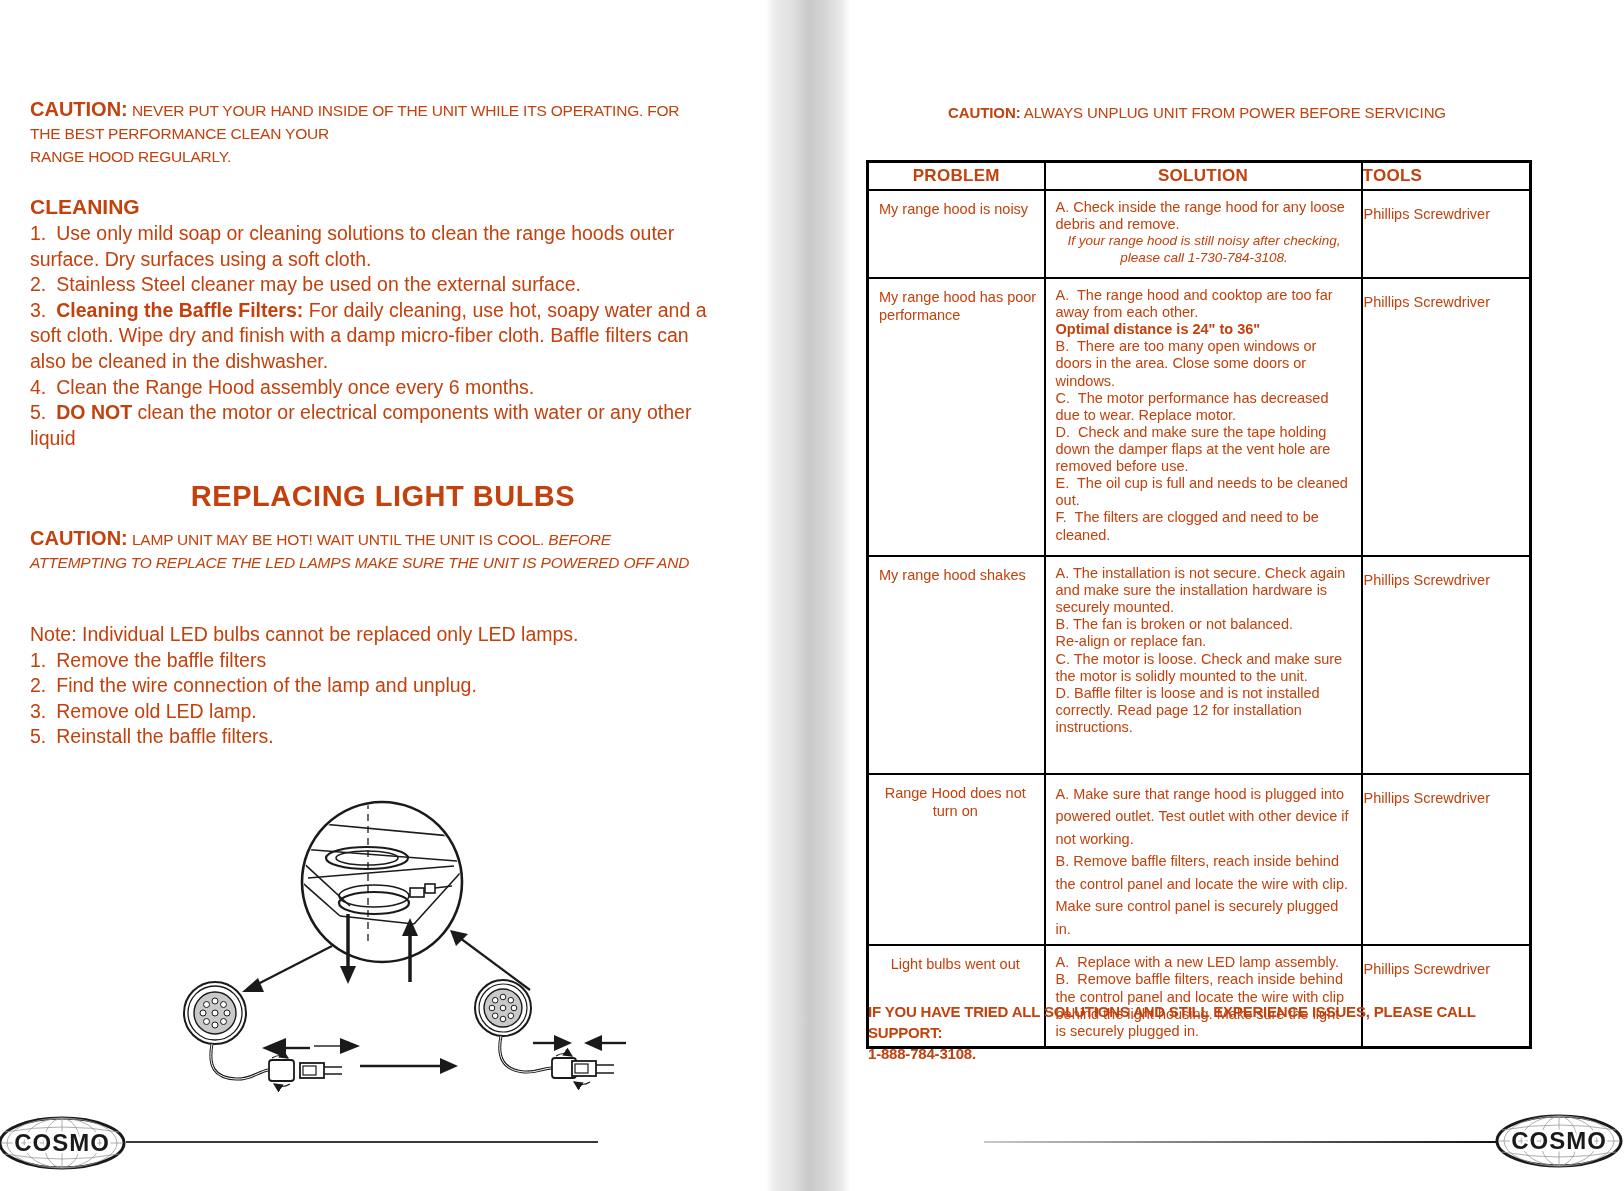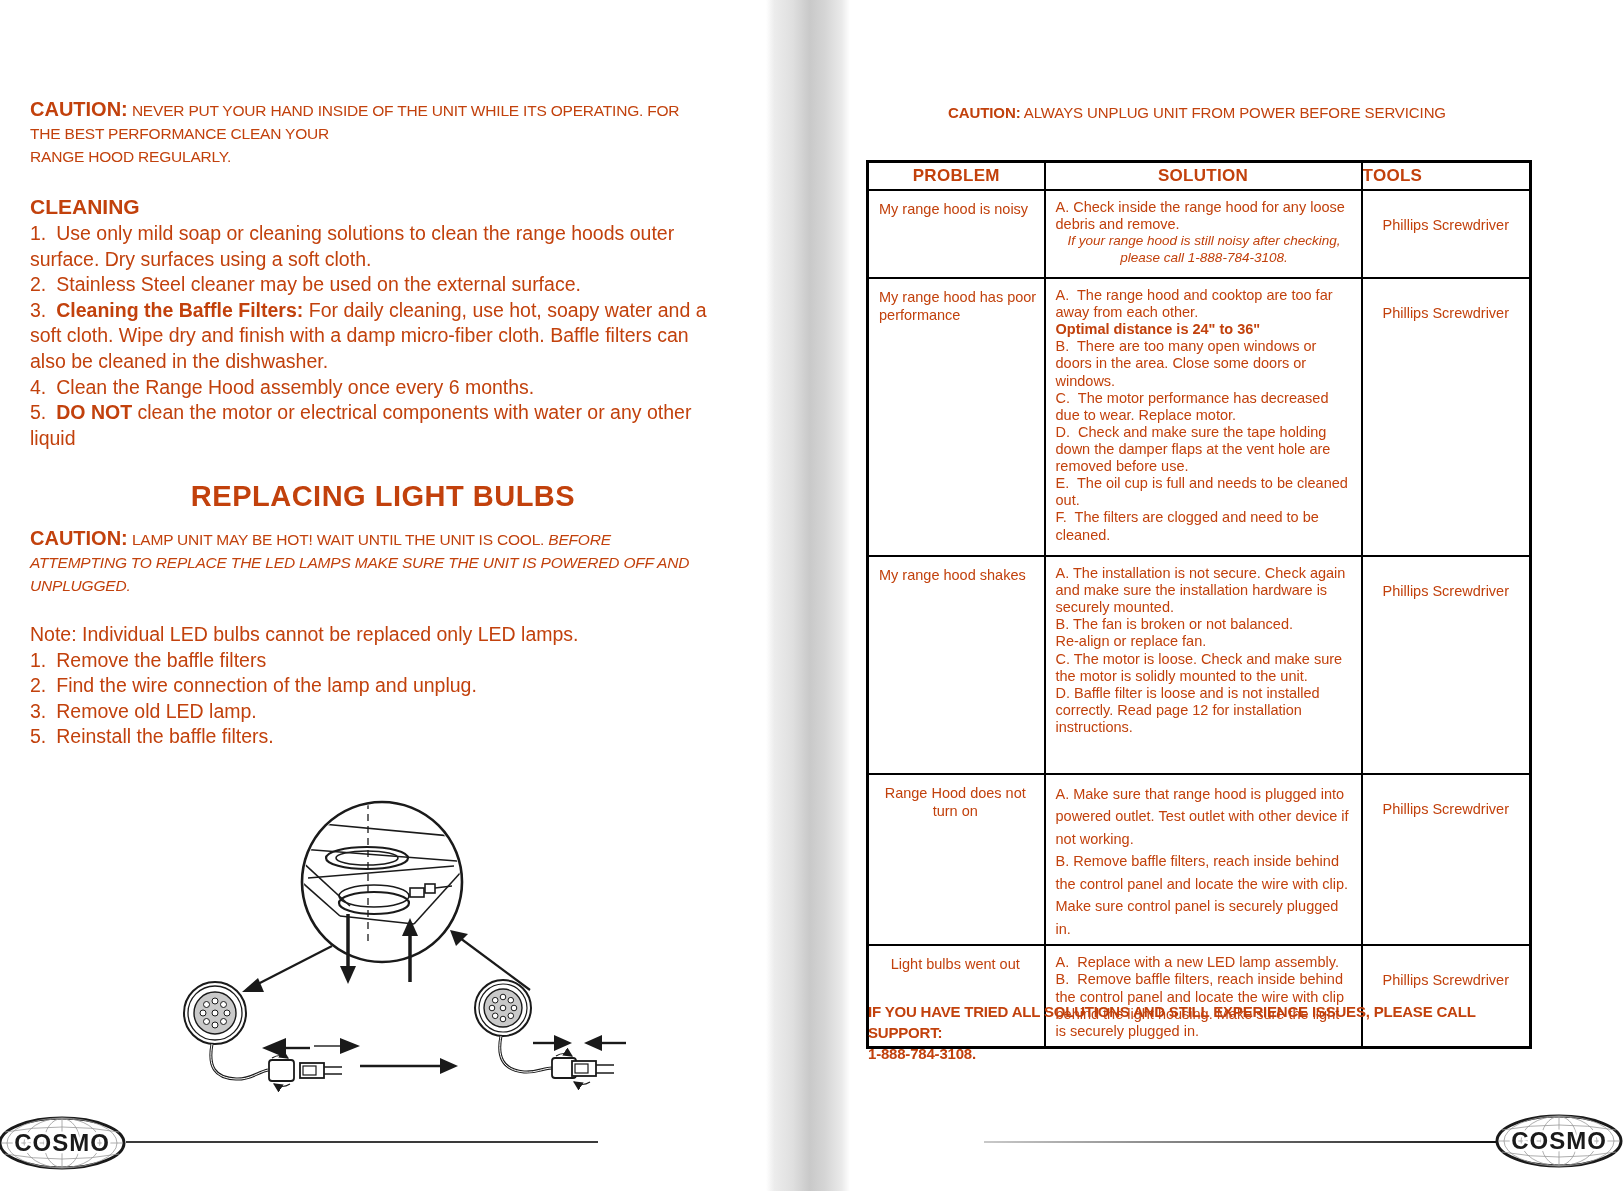--- a/index.html
+++ b/index.html
@@ -20,21 +20,21 @@
   table.trouble th, table.trouble td{border:2px solid #000;vertical-align:top;overflow:hidden;}
   table.trouble th{font-size:17px;font-weight:bold;padding:3px 0 3px 0;letter-spacing:0.3px;}
   th.th-left{text-align:left;padding-left:24px;}
   td.prob{font-size:14.5px;padding:9px 6px 4px 10px;line-height:1.25;}
   td.prob.ctr{text-align:center;padding-left:4px;}
   td.sol{font-size:14.5px;padding:8px 8px 4px 10px;border-radius:6px;}
   .sol-line{line-height:1.18;white-space:pre-wrap;margin:0;}
   .sol-line.bold{font-weight:bold;}
   .sol-note{font-style:italic;text-align:center;font-size:13.5px;line-height:1.25;}
   .roomy .sol-line{line-height:1.55;}
-  td.tool{font-size:14.5px;text-align:center;padding-top:26px;}
+  td.tool{font-size:14.5px;padding-top:15px;}
   .cap-header{font-size:15px;text-align:center;letter-spacing:-0.1px;}
   .cap-header .lbl{font-weight:bold;}
   .footer-note{font-size:15px;font-weight:bold;line-height:21px;letter-spacing:-0.2px;}
   .rule{height:2px;background:#3a3a3a;}
   .rule.fade{background:linear-gradient(90deg,#c9c9c9,#111);}
   
   #spine{background:linear-gradient(90deg, rgba(244,244,244,0) 0%, #ececec 10%,
          #dfdfdf 32%, #c9c9c9 52%, #d5d5d5 70%, #eaeaea 90%, rgba(255,255,255,0) 100%);}
 </style>
 </head>
@@ -58,21 +58,20 @@
       <div><span class="num">3.</span><span class="b">Cleaning the Baffle Filters:</span><span> For daily cleaning, use hot, soapy water and a soft cloth. Wipe dry and finish with a damp micro-fiber cloth. Baffle filters can also be cleaned in the dishwasher.</span></div>
       <div><span class="num">4.</span><span class="b"></span><span>Clean the Range Hood assembly once every 6 months.</span></div>
       <div><span class="num">5.</span><span class="b">DO NOT</span><span> clean the motor or electrical components with water or any other liquid</span></div>
     </div>
 
     <div class="abs h-big" style="left:20px;top:480px;width:726px;">REPLACING LIGHT BULBS</div>
 
     <div class="abs caps" style="left:30px;top:527px;width:712px;">
       <div><span class="lbl">CAUTION:</span> <span>LAMP UNIT MAY BE HOT! WAIT UNTIL THE UNIT IS COOL. </span><span class="ital">BEFORE</span></div>
       <div class="ital">ATTEMPTING TO REPLACE THE LED LAMPS MAKE SURE THE UNIT IS POWERED OFF AND</div>
-      <div class="ital">UNPLUGGED.</div>
     </div>
 
     <div class="abs bodytxt" style="left:30px;top:622px;width:700px;">
       <div>Note: Individual LED bulbs cannot be replaced only LED lamps.</div>
       <div><span class="num">1.</span><span>Remove the baffle filters</span></div>
       <div><span class="num">2.</span><span>Find the wire connection of the lamp and unplug.</span></div>
       <div><span class="num">3.</span><span>Remove old LED lamp.</span></div>
       <div><span class="num">5.</span><span>Reinstall the baffle filters.</span></div>
     </div>
 
@@ -232,21 +231,21 @@
       <tbody>
           <tr style="height:27px">
         <th>PROBLEM</th>
         <th>SOLUTION</th>
         <th class="th-left">TOOLS</th>
       </tr>
       <tr style="height:88px">
         <td class="prob">My range hood is noisy</td>
         <td class="sol">
           <div class="sol-line">A. Check inside the range hood for any loose debris and remove.</div>
-          <div class="sol-line sol-note">If your range hood is still noisy after checking, please call 1-888-784-3108.</div>
+          <div class="sol-line sol-note">If your range hood is still noisy after checking, please call 1-730-784-3108.</div>
         </td>
         <td class="tool">Phillips Screwdriver</td>
       </tr>
       <tr style="height:278px">
         <td class="prob">My range hood has poor performance</td>
         <td class="sol">
           <div class="sol-line">A.  The range hood and cooktop are too far away from each other.</div>
           <div class="sol-line bold">Optimal distance is 24" to 36"</div>
           <div class="sol-line">B.  There are too many open windows or doors in the area. Close some doors or windows.</div>
           <div class="sol-line">C.  The motor performance has decreased due to wear. Replace motor.</div>

